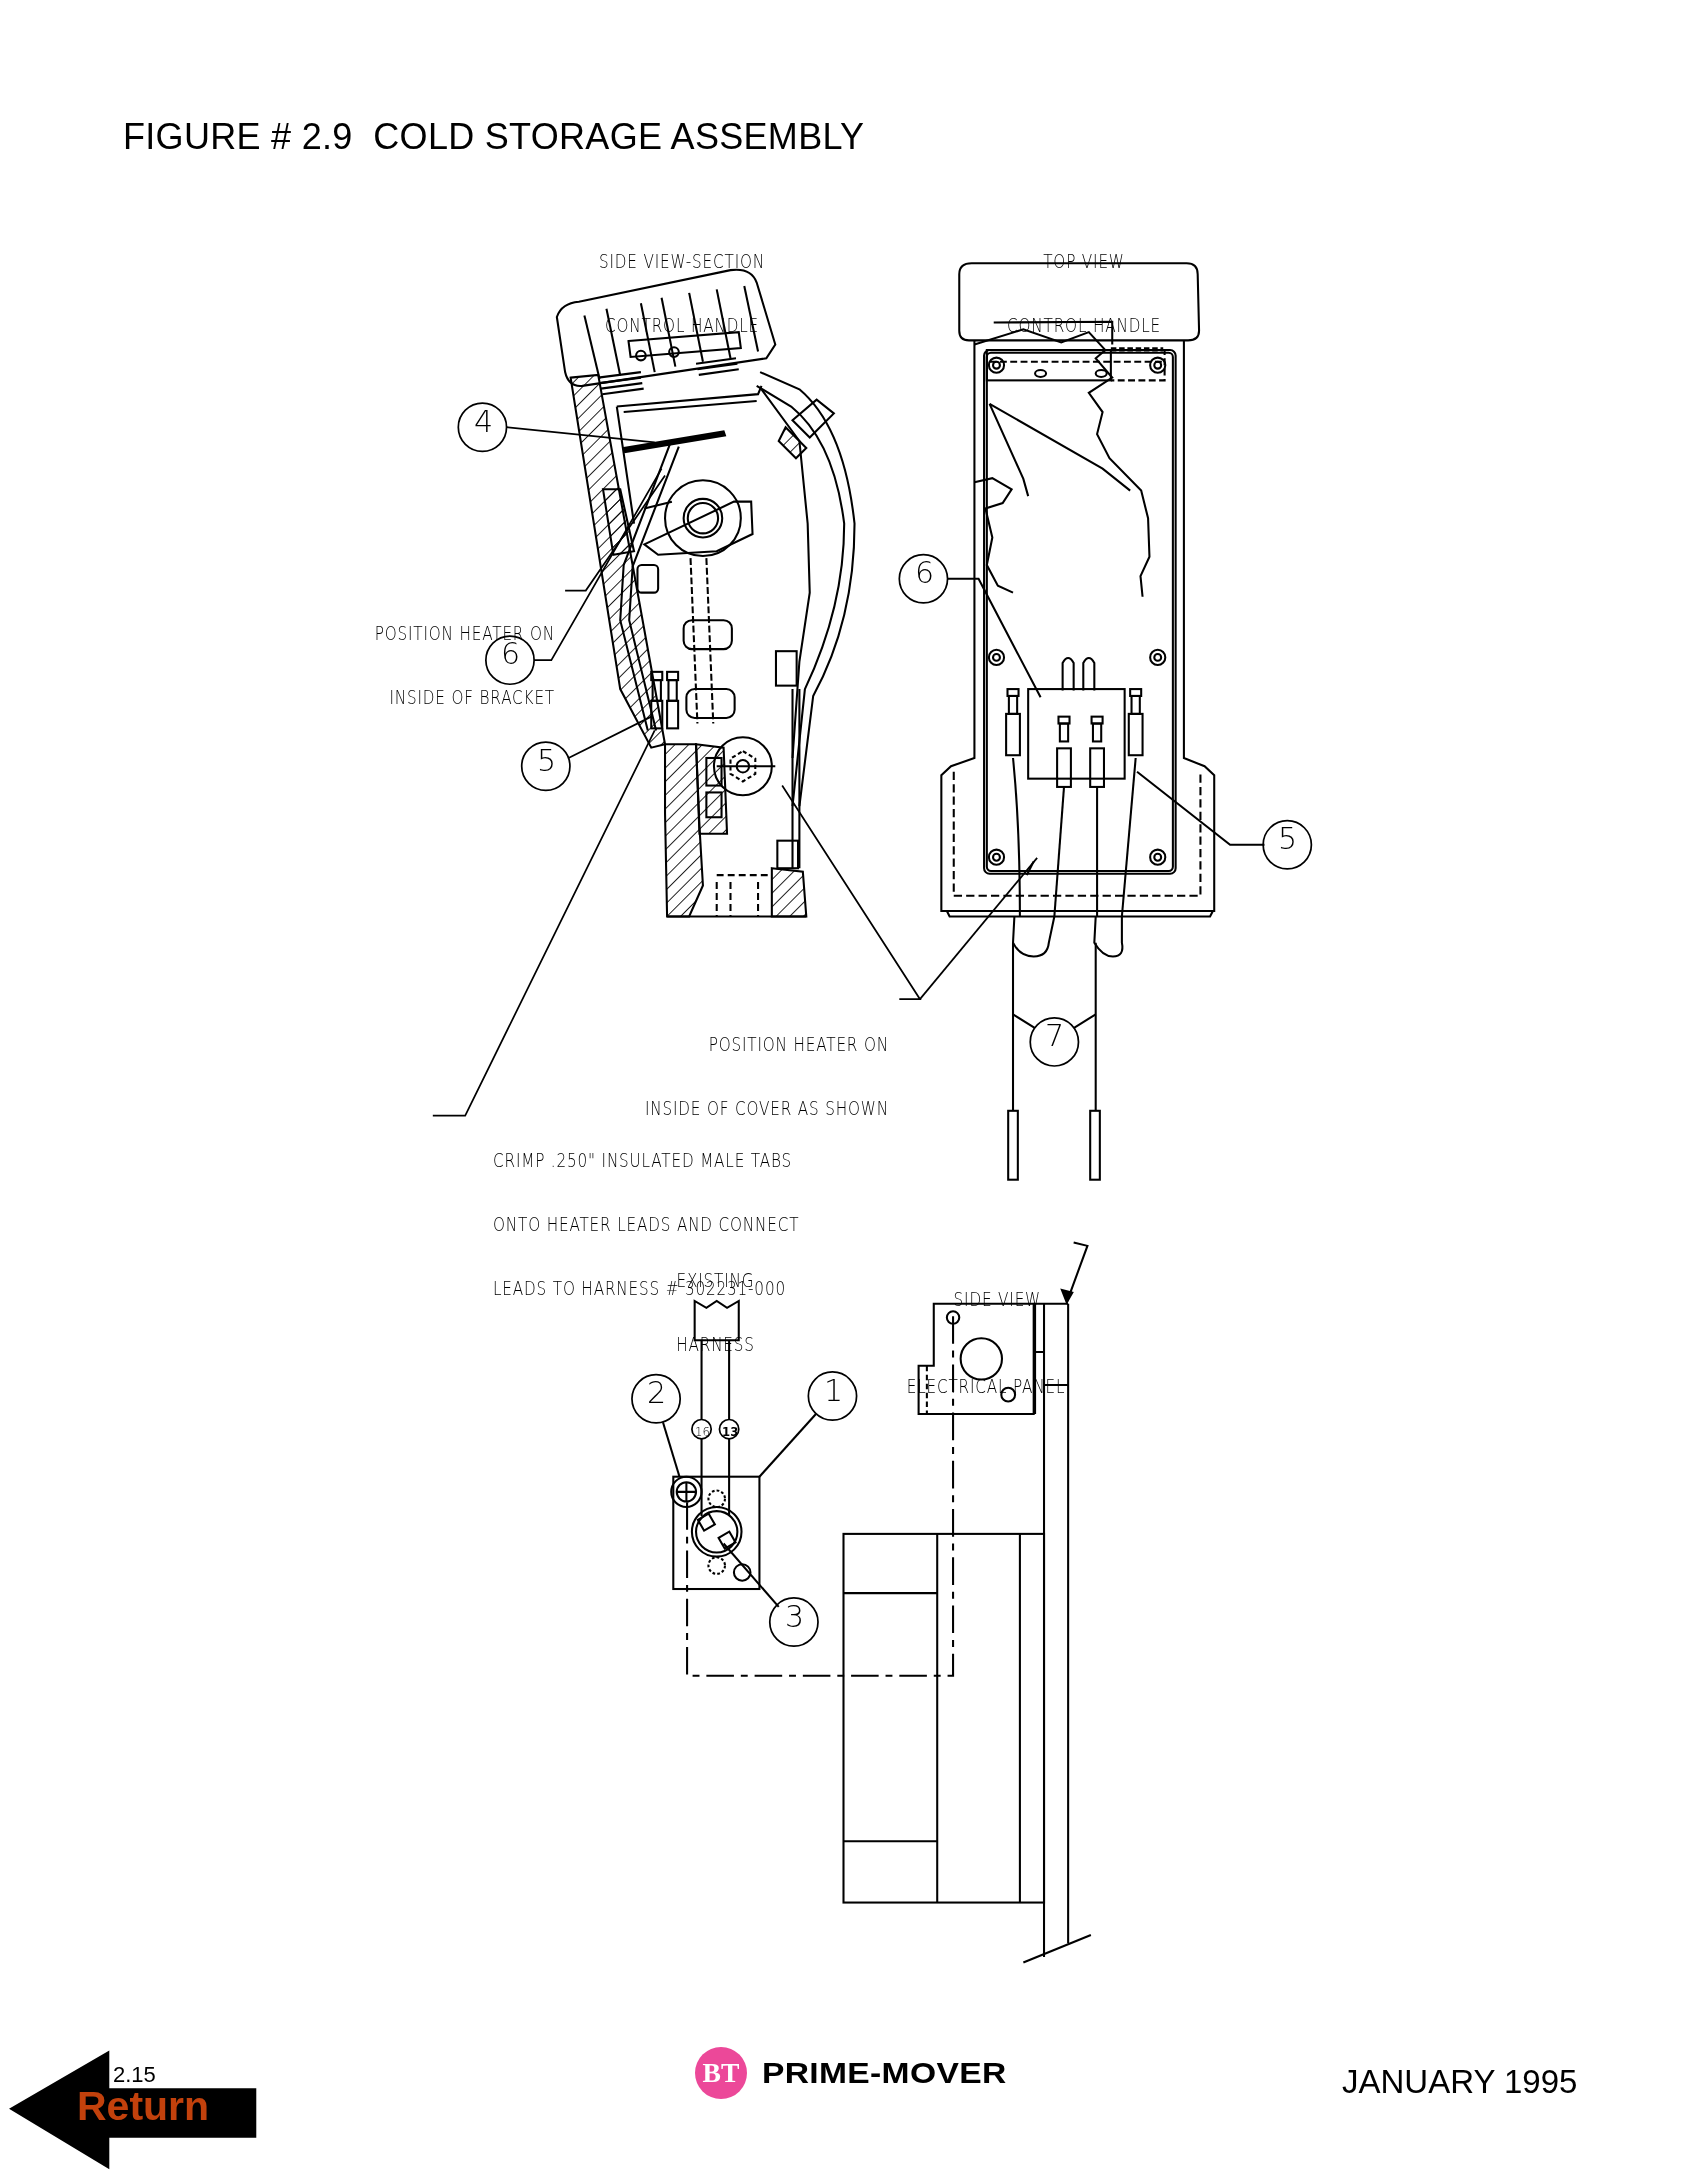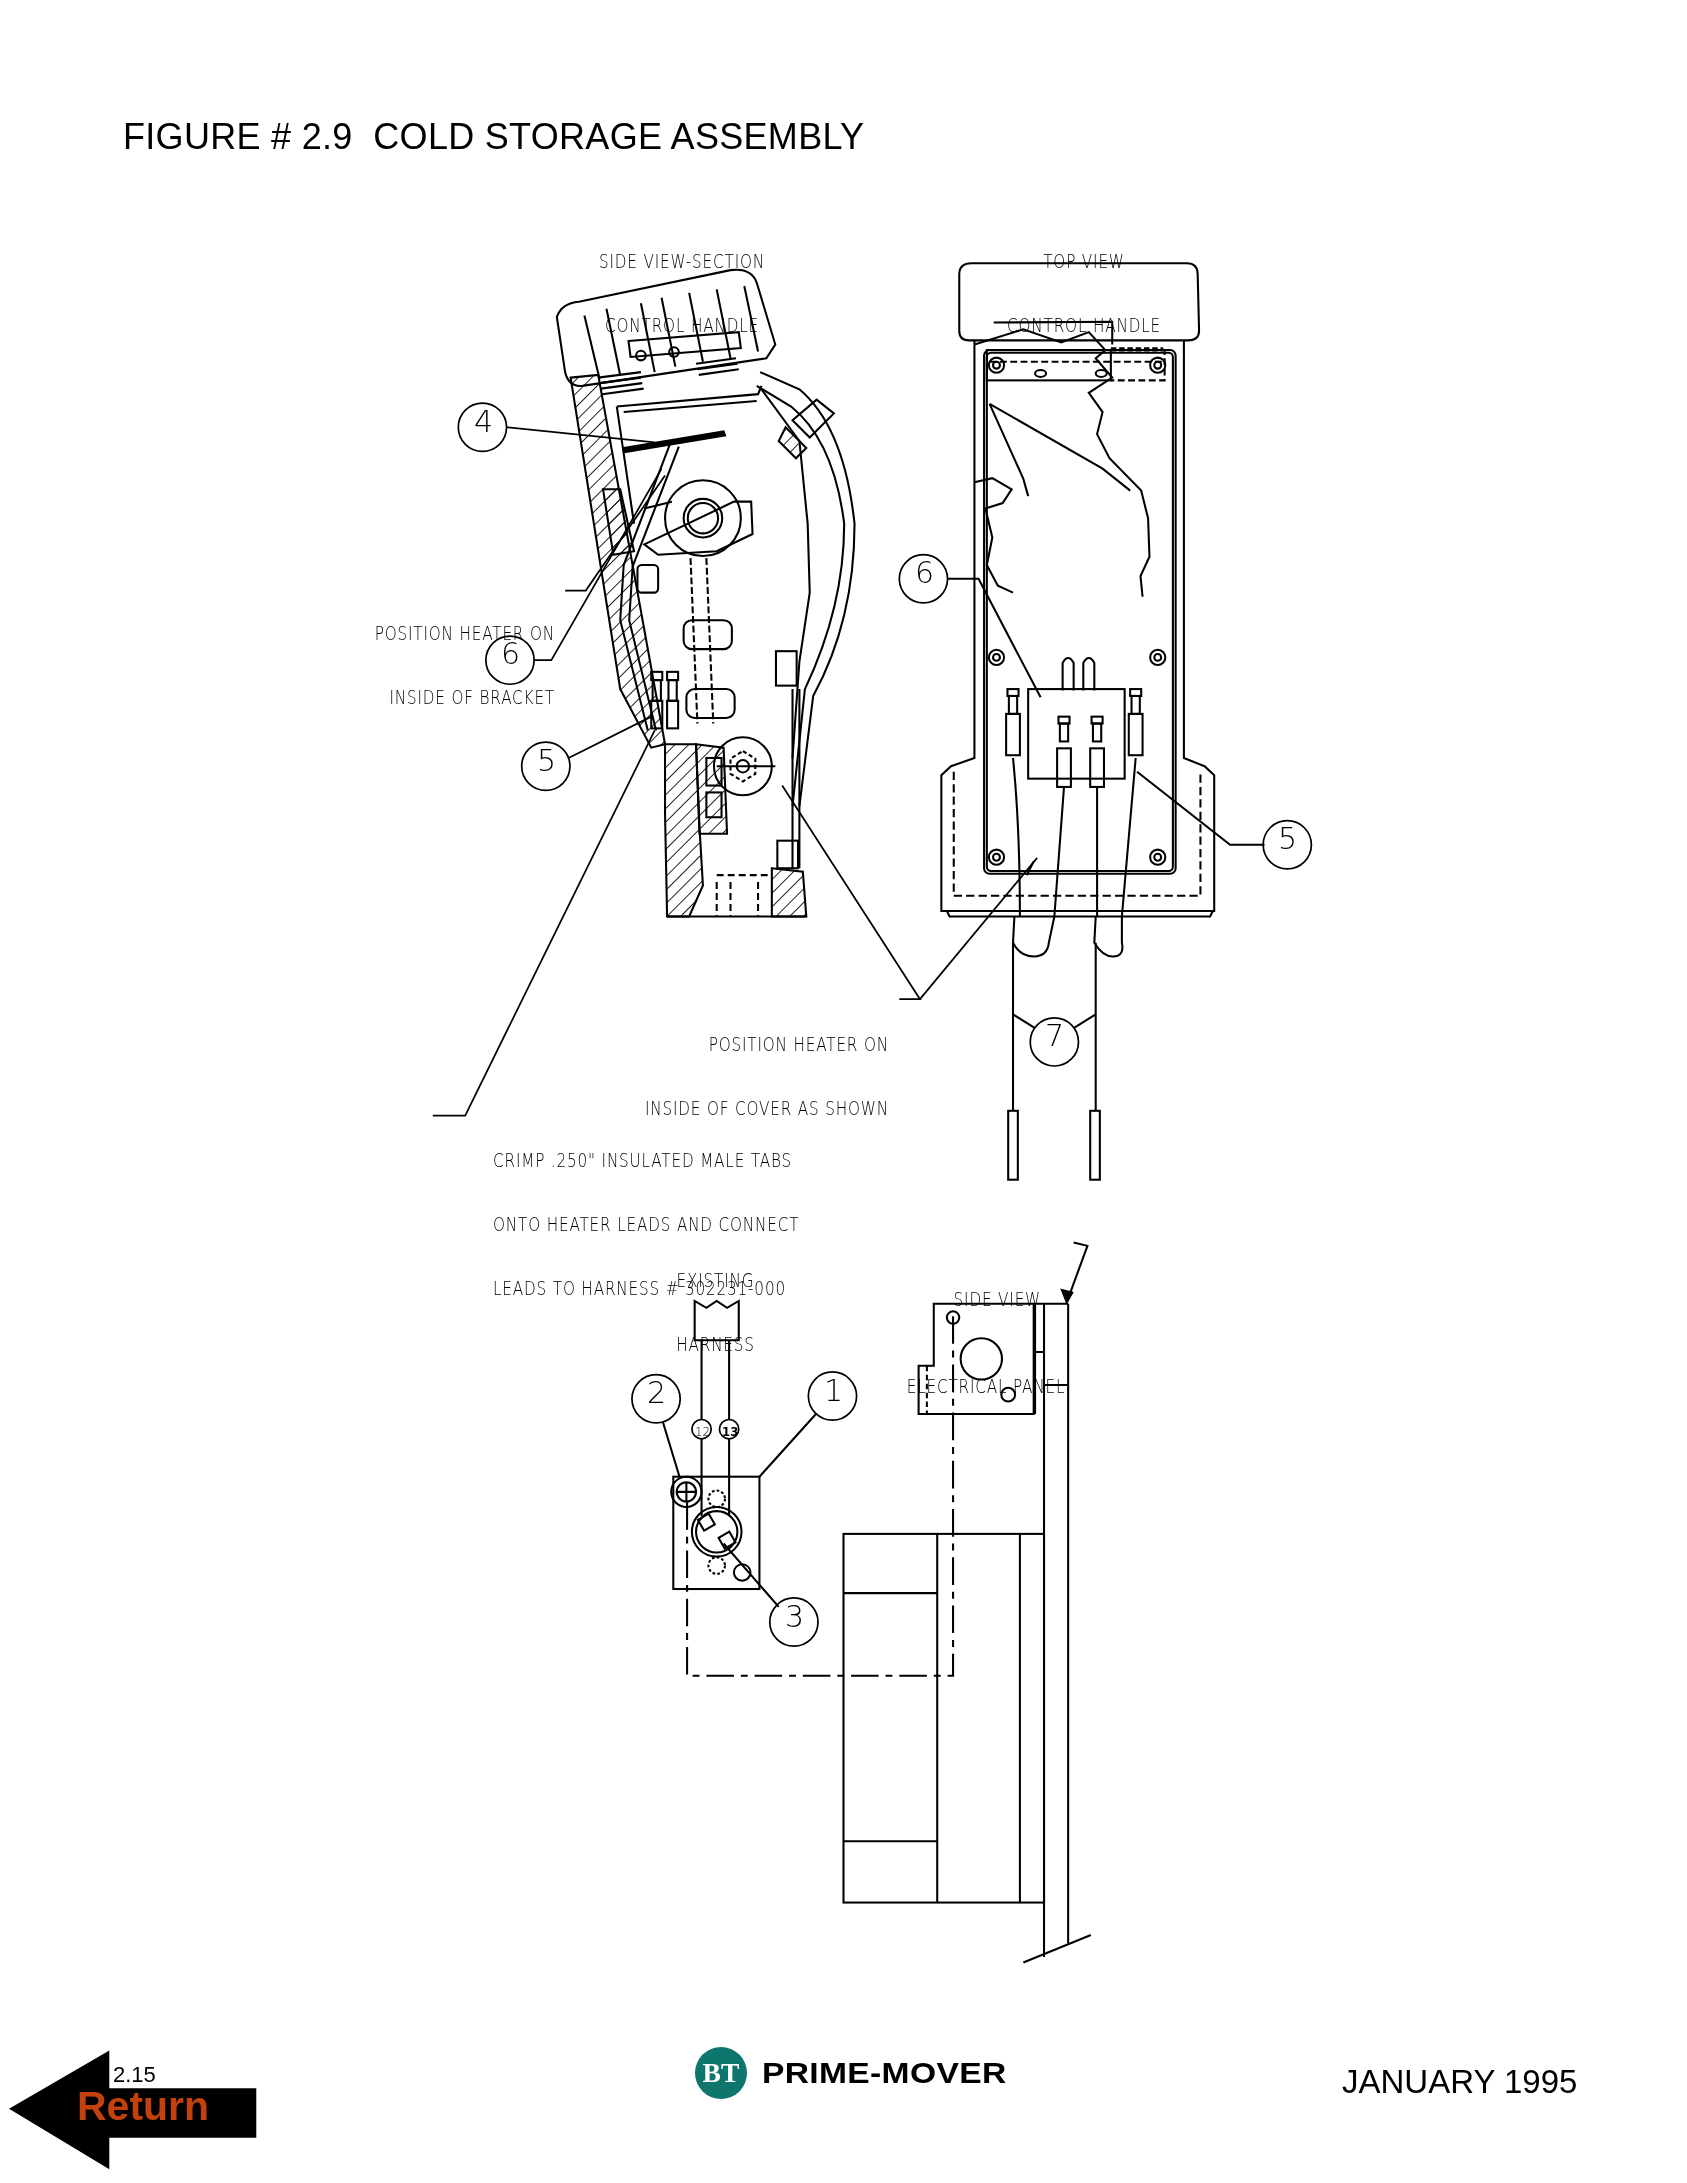--- a/index.html
+++ b/index.html
@@ -6,21 +6,21 @@
   body { width: 1687px; height: 2183px; position: relative; overflow: hidden; font-family: "Liberation Sans", sans-serif; color: #000; }
   .page-title { position: absolute; left: 123px; top: 116px; font-size: 36px; font-family: "Liberation Sans", sans-serif; letter-spacing: 0.3px; white-space: pre; }
   .cad { position: absolute; font-family: "DejaVu Sans", sans-serif; font-size: 18.6px; font-weight: 300; line-height: 21.4px; white-space: pre; letter-spacing: 1px; transform: scaleX(0.82); transform-origin: left top; }
   .center { text-align: center; transform-origin: center top; }
   .right { text-align: right; transform-origin: right top; }
   svg.drawing { position: absolute; left: 0; top: 0; }
   .footer-page { position: absolute; left: 113px; top: 2062px; font-size: 22px; font-family: "Liberation Sans", sans-serif; }
   .return-btn { position: absolute; left: 6.9px; top: 2047px; width: 252px; height: 125px; cursor: pointer; }
   .return-label { position: absolute; left: 77px; top: 2083px; font-size: 41px; font-weight: bold; color: #c2410c; font-family: "Liberation Sans", sans-serif; }
   .brand { position: absolute; left: 695px; top: 2045px; height: 55px; display: flex; align-items: center; gap: 15px; }
-  .brand-logo { width: 52px; height: 52px; border-radius: 50%; background: #0f766e; color: #fff; display: flex; align-items: center; justify-content: center; font-family: "Liberation Serif", serif; font-weight: bold; font-size: 27.6px; }
+  .brand-logo { width: 52px; height: 52px; border-radius: 50%; background: #ec4899; color: #fff; display: flex; align-items: center; justify-content: center; font-family: "Liberation Serif", serif; font-weight: bold; font-size: 27.6px; }
   .brand-name { font-family: "Liberation Sans", sans-serif; font-weight: 900; font-size: 30px; letter-spacing: 0.3px; transform: scaleX(1.12); transform-origin: left center; }
   .footer-date { position: absolute; left: 1342px; top: 2063px; font-size: 33px; font-family: "Liberation Sans", sans-serif; }
 </style>
 </head>
 <body>
 
 <div class="page-title">FIGURE # 2.9  COLD STORAGE ASSEMBLY</div>
 
 <svg class="drawing" width="1687" height="2183" viewBox="0 0 2448 3168" fill="none" stroke="#000" stroke-width="3">
   <defs>
@@ -256,21 +256,21 @@
 
 <div class="cad" style="left:474px;top:411px;font-size:30px;transform:none;">4</div>
 <div class="cad" style="left:501px;top:643px;font-size:30px;transform:none;">6</div>
 <div class="cad" style="left:537px;top:750px;font-size:30px;transform:none;">5</div>
 <div class="cad" style="left:915px;top:562px;font-size:30px;transform:none;">6</div>
 <div class="cad" style="left:1278px;top:828px;font-size:30px;transform:none;">5</div>
 <div class="cad" style="left:1045px;top:1025px;font-size:30px;transform:none;">7</div>
 <div class="cad" style="left:647px;top:1382px;font-size:30px;transform:none;">2</div>
 <div class="cad" style="left:824px;top:1380px;font-size:30px;transform:none;">1</div>
 <div class="cad" style="left:785px;top:1606px;font-size:30px;transform:none;">3</div>
-<div class="cad" style="left:695px;top:1422px;font-size:11.7px;letter-spacing:0;transform:none;">12</div>
+<div class="cad" style="left:695px;top:1422px;font-size:11.7px;letter-spacing:0;transform:none;">16</div>
 <div class="cad" style="left:722px;top:1422px;font-size:11.7px;letter-spacing:0;transform:none;font-weight:bold;">13</div>
 
 <div class="cad center" style="left:544px;top:208px;width:276px;">
   <div>SIDE VIEW-SECTION</div>
   <div>CONTROL HANDLE</div>
 </div>
 <div class="cad center" style="left:946px;top:208px;width:276px;">
   <div>TOP VIEW</div>
   <div>CONTROL HANDLE</div>
 </div>

